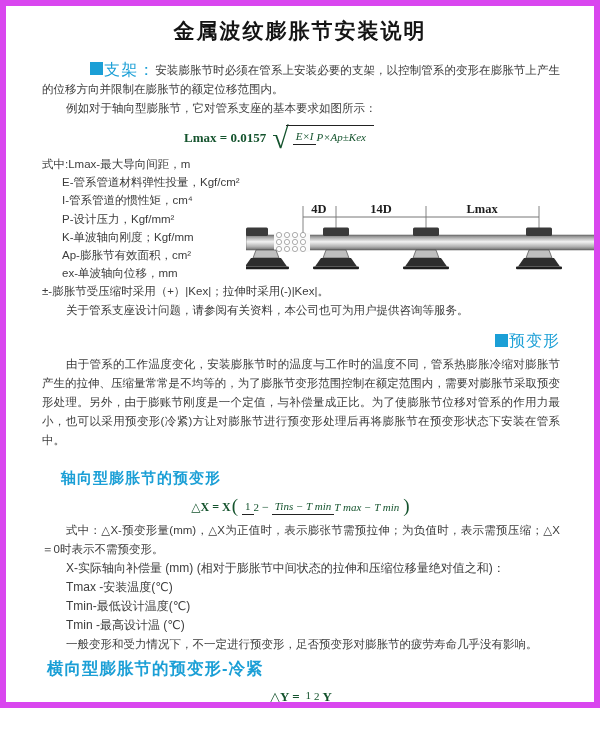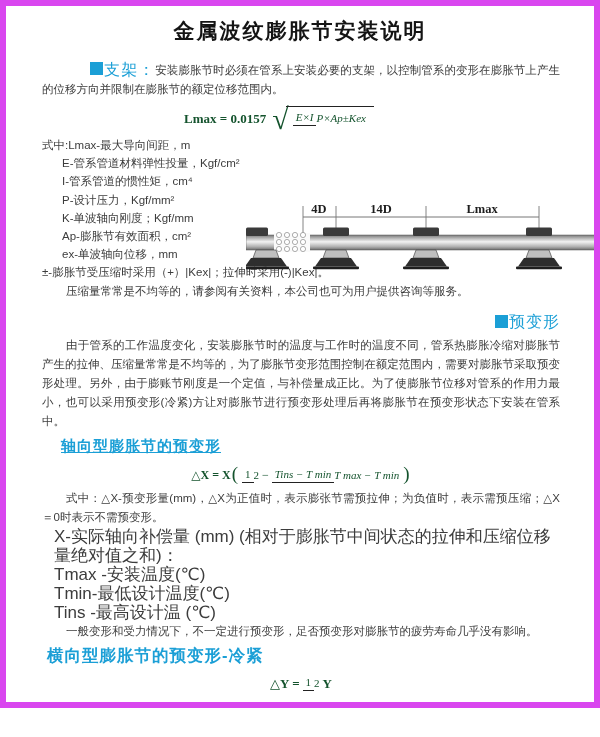--- a/index.html
+++ b/index.html
@@ -25,22 +25,21 @@
     vertical-align:-1px; margin-right:1px;
   }
   .sect-head-inline { color:var(--accent); font-size:16px; letter-spacing:1px; vertical-align:-1px; }
   .sect-head {
     color:var(--accent); font-size:16px; letter-spacing:1px;
     margin:11px 0 3px 8px;
     text-align:right;
   }
   .sub-head {
     color:var(--accent); font-size:15px; font-weight:bold; letter-spacing:1px;
-    margin:6px 0 2px 19px;
-    text-decoration:underline;
+    margin:19px 0 2px 19px;
   }
   .sub-head2 {
     color:var(--accent); font-size:16.5px; font-weight:bold; letter-spacing:1px;
     margin:4px 0 2px 5px;
   }
   
   .formula {
     font-family:"Liberation Serif","DejaVu Serif",serif; color:#14532d;
     display:flex; align-items:center; justify-content:center; width:fit-content;
   }
@@ -54,35 +53,36 @@
   .frac .den { padding-top:1px; }
   .sqrt { display:inline-flex; align-items:flex-start; margin-left:6px; }
   .sqrt .rad { font-size:30px; line-height:26px; font-weight:normal; margin-right:-3px; }
   .sqrt .sqrt-body { border-top:1.6px solid #222; padding:2px 5px 0 4px; }
   .paren { font-size:19px; font-weight:normal; line-height:1; margin:0 1px; }
   
   .defs { margin-top:3px; }
   .def-line { font-size:11.5px; line-height:18.2px; }
   .def-line.shift { margin-left:20px; }
   .terms { }
-  .term-line { font-size:17px; line-height:19px; margin-left:12px; }
+  .term-line { font-size:12px; line-height:19px; margin-left:24px; }
   
   .diagram { position:absolute; left:240px; top:191px; width:356px; height:80px; }
   svg text { font-family:"Liberation Serif","DejaVu Serif",serif; }
 </style>
 </head>
 <body>
 
 <div class="page">
 
   <div class="title">金属波纹膨胀节安装说明</div>
 
   <div class="content">
 
     <p class="body-text justify intro"><span class="sect-marker"></span><span class="sect-head-inline">支架：</span><span>安装膨胀节时必须在管系上安装必要的支架，以控制管系的变形在膨胀节上产生的位移方向并限制在膨胀节的额定位移范围内。</span></p>
+    <p class="body-text indent-1">例如对于轴向型膨胀节，它对管系支座的基本要求如图所示：</p>
 
     <div class="formula f-lmax">
       <span class="f-bold">Lmax = 0.0157</span>
       <span class="sqrt">
         <span class="rad">√</span>
         <span class="sqrt-body">
           <span class="frac f-it">
             <span class="num">E×I</span>
             <span class="den">P×Ap±Kex</span>
           </span>
@@ -93,21 +93,21 @@
     <div class="defs">
       <div class="def-line">式中:Lmax-最大导向间距，m</div>
       <div class="def-line shift">E-管系管道材料弹性投量，Kgf/cm²</div>
       <div class="def-line shift">I-管系管道的惯性矩，cm⁴</div>
       <div class="def-line shift">P-设计压力，Kgf/mm²</div>
       <div class="def-line shift">K-单波轴向刚度；Kgf/mm</div>
       <div class="def-line shift">Ap-膨胀节有效面积，cm²</div>
       <div class="def-line shift">ex-单波轴向位移，mm</div>
       <div class="def-line">±-膨胀节受压缩时采用（+）|Kex|；拉伸时采用(-)|Kex|。</div>
     </div>
-    <p class="body-text indent-1">压缩量常常是不均等的，请参阅有关资料，本公司也可为用户提供咨询等服务。</p>
+    <p class="body-text indent-1">关于管系支座设计问题，请参阅有关资料，本公司也可为用户提供咨询等服务。</p>
 
     <div class="sect-head"><span class="sect-marker"></span><span>预变形</span></div>
     <p class="body-text justify indent-1">由于管系的工作温度变化，安装膨胀节时的温度与工作时的温度不同，管系热膨胀冷缩对膨胀节产生的拉伸、压缩量常常是不均等的，为了膨胀节变形范围控制在额定范围内，需要对膨胀节采取预变形处理。另外，由于膨账节刚度是一个定值，与补偿量成正比。为了使膨胀节位移对管系的作用力最小，也可以采用预变形(冷紧)方让对膨胀节进行预变形处理后再将膨胀节在预变形状态下安装在管系中。</p>
 
     <div class="sub-head">轴向型膨胀节的预变形</div>
     <div class="formula f-dx">
       <span class="f-bold">△X = X</span>
       <span class="paren">(</span>
       <span class="frac">
         <span class="num">1</span>
@@ -118,21 +118,21 @@
         <span class="num">Tins − T min</span>
         <span class="den">T max − T min</span>
       </span>
       <span class="paren">)</span>
     </div>
     <p class="body-text justify indent-1">式中：△X-预变形量(mm)，△X为正值时，表示膨张节需预拉伸；为负值时，表示需预压缩；△X＝0时表示不需预变形。</p>
     <div class="terms">
       <div class="term-line">X-实际轴向补偿量 (mm) (相对于膨胀节中间状态的拉伸和压缩位移量绝对值之和)：</div>
       <div class="term-line">Tmax -安装温度(℃)</div>
       <div class="term-line">Tmin-最低设计温度(℃)</div>
-      <div class="term-line">Tins -最高设计温 (℃)</div>
+      <div class="term-line">Tmin -最高设计温 (℃)</div>
     </div>
     <p class="body-text indent-1">一般变形和受力情况下，不一定进行预变形，足否预变形对膨胀节的疲劳寿命几乎没有影响。</p>
 
     <div class="sub-head2">横向型膨胀节的预变形-冷紧</div>
     <div class="formula f-dy">
       <span class="f-bold">△Y =</span>
       <span class="frac">
         <span class="num">1</span>
         <span class="den">2</span>
       </span>

